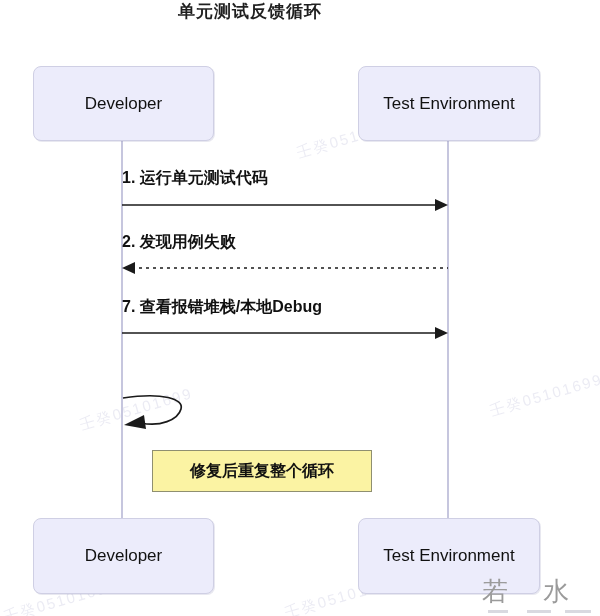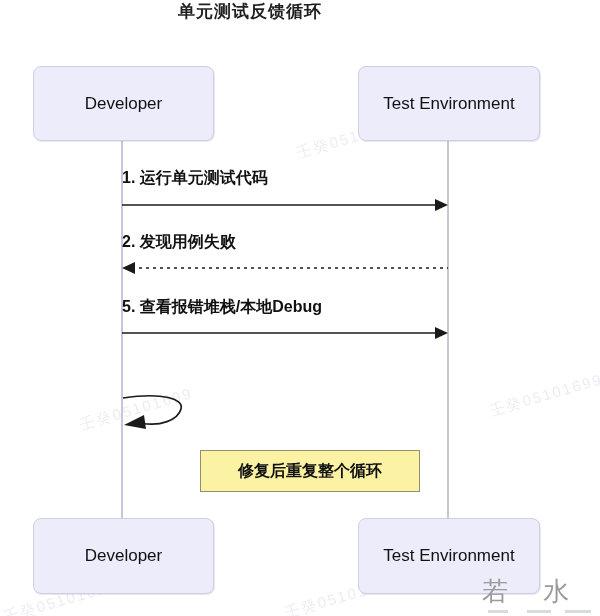--- a/index.html
+++ b/index.html
@@ -20,21 +20,21 @@
   }
   .lifeline{width:2px;background:#c6c6de;top:139px;height:380px;z-index:1;}
   .msg-label{
     left:122px;width:327px;text-align:left;font-size:16px;font-weight:600;color:#111;z-index:2;
   }
   .self-label{left:10px;width:230px;text-align:center;font-size:16px;font-weight:600;color:#111;z-index:2;}
   #arrow-layer{left:0;top:0;z-index:3;pointer-events:none;}
   .note-box{
     left:152px;top:450px;width:218px;height:40px;background:#fbf3a3;border:1px solid #8f8f70;
     display:flex;align-items:center;justify-content:center;
-    font-size:16px;font-weight:600;color:#111;z-index:2;margin-left:48px;
+    font-size:16px;font-weight:600;color:#111;z-index:2;
   }
   .wm-site{
     left:482px;top:574px;width:118px;font-size:26px;color:#9b9b9b;letter-spacing:14px;
     white-space:nowrap;z-index:4;font-weight:400;
   }
   .wm-sub{height:3px;background:#b9b9c6;opacity:.55;top:610px;z-index:4;}
   .wm-faint{
     font-size:15px;color:#8888bb;opacity:.16;transform:rotate(-16deg);
     white-space:nowrap;z-index:0;letter-spacing:2px;
   }
@@ -57,21 +57,21 @@
 
   <div class="abs actor-box" style="left:33px;top:66px;">
     <span>Developer</span>
   </div>
   <div class="abs actor-box" style="left:358px;top:66px;width:180px;">
     <span>Test Environment</span>
   </div>
 
   <div class="abs msg-label" style="top:168px;">1. 运行单元测试代码</div>
   <div class="abs msg-label" style="top:232px;">2. 发现用例失败</div>
-  <div class="abs msg-label" style="top:297px;">5. 查看报错堆栈/本地Debug</div>
+  <div class="abs msg-label" style="top:297px;">7. 查看报错堆栈/本地Debug</div>
 
   <svg id="arrow-layer" class="abs" width="600" height="616" viewBox="0 0 600 616">
 
     <g>
       <line x1="122" y1="205" x2="438" y2="205" stroke="#1a1a1a" stroke-width="1.7"></line>
       <polygon points="448,205 435,199 435,211" fill="#1a1a1a"></polygon>
     </g>
 
     <g>
       <line x1="132" y1="268" x2="448" y2="268" stroke="#1a1a1a" stroke-width="1.7" stroke-dasharray="3 4"></line>

